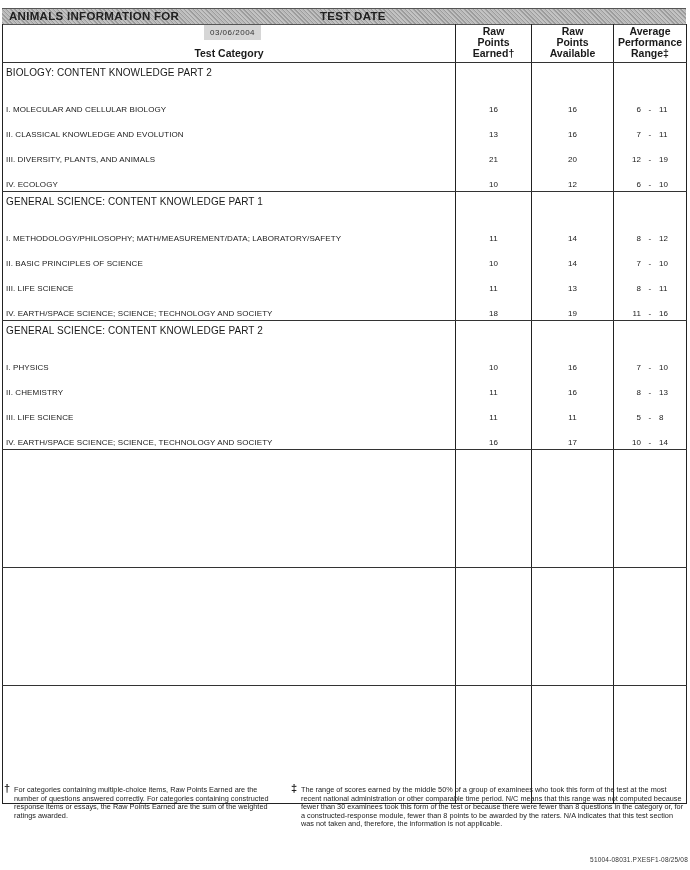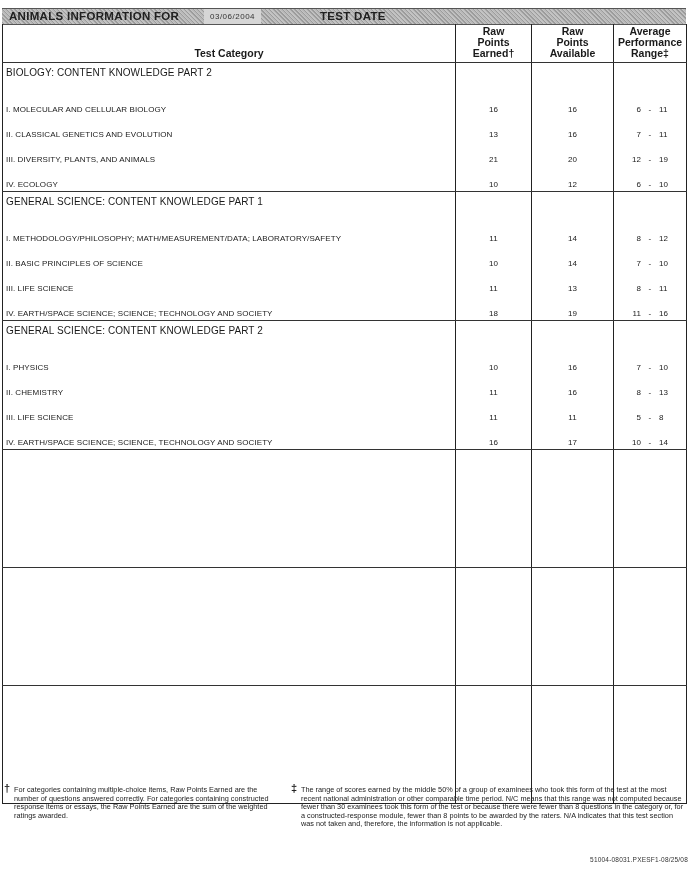--- a/index.html
+++ b/index.html
@@ -3,21 +3,21 @@
   <meta charset="utf-8">
   <style>
     html, body { margin: 0; padding: 0; background: #ffffff; }
     body { width: 690px; height: 870px; position: relative; overflow: hidden;
            font-family: "Liberation Sans", sans-serif; color: #1a1a1a; }
     .banner { position: absolute; left: 2px; top: 8px; width: 684px; height: 15px;
               background: repeating-linear-gradient(45deg, #b9b9b9 0 1px, #9c9c9c 1px 2px, #c4c4c4 2px 3px);
               border-top: 1px solid #555; border-bottom: 1px solid #555; }
     .banner-title { position: absolute; left: 7px; top: 0px; font-size: 11.5px; font-weight: bold;
                     letter-spacing: 0.3px; color: #202020; line-height: 15px; }
-    .banner-date { position: absolute; left: 202px; top: 0px; font-size: 8px; line-height: 15px;
+    .banner-date { position: absolute; left: 202px; top: 16px; font-size: 8px; line-height: 15px;
                    letter-spacing: 0.5px; color: #333; background: #d6d6d6; padding: 0 6px; height: 15px; }
     .banner-date-label { position: absolute; left: 282px; top: 0px; font-size: 11.5px; font-weight: bold;
                    letter-spacing: 0.3px; line-height: 15px; color: #202020; margin-left: 36px; }
     table.grid { position: absolute; left: 2px; top: 24px; width: 684px; border-collapse: collapse;
                  table-layout: fixed; }
     table.grid td, table.grid th { border-left: 1px solid #222; border-right: 1px solid #222;
                  padding: 0; vertical-align: top; }
     table.grid th { height: 35px; font-size: 10.5px; font-weight: bold; line-height: 11px;
                  border-bottom: 1.5px solid #333; vertical-align: bottom; padding-bottom: 3px; }
     col.c1 { width: 453px; } col.c2 { width: 76px; } col.c3 { width: 82px; } col.c4 { width: 73px; }
@@ -78,21 +78,21 @@
       </th>
     </tr>
   </thead>
   <tbody id="table-body">
 
     <tr class="section">
       <td class="cat">
         <div class="sec-title">BIOLOGY: CONTENT KNOWLEDGE PART 2</div>
         <div class="items">
           <div class="row">I. MOLECULAR AND CELLULAR BIOLOGY</div>
-          <div class="row">II. CLASSICAL GENETICS AND EVOLUTION</div>
+          <div class="row">II. CLASSICAL KNOWLEDGE AND EVOLUTION</div>
           <div class="row">III. DIVERSITY, PLANTS, AND ANIMALS</div>
           <div class="row">IV. ECOLOGY</div>
         </div>
       </td>
       <td class="numcol">
           <div class="items">
         <div class="row">16</div>
         <div class="row">13</div>
         <div class="row">21</div>
         <div class="row">10</div>

